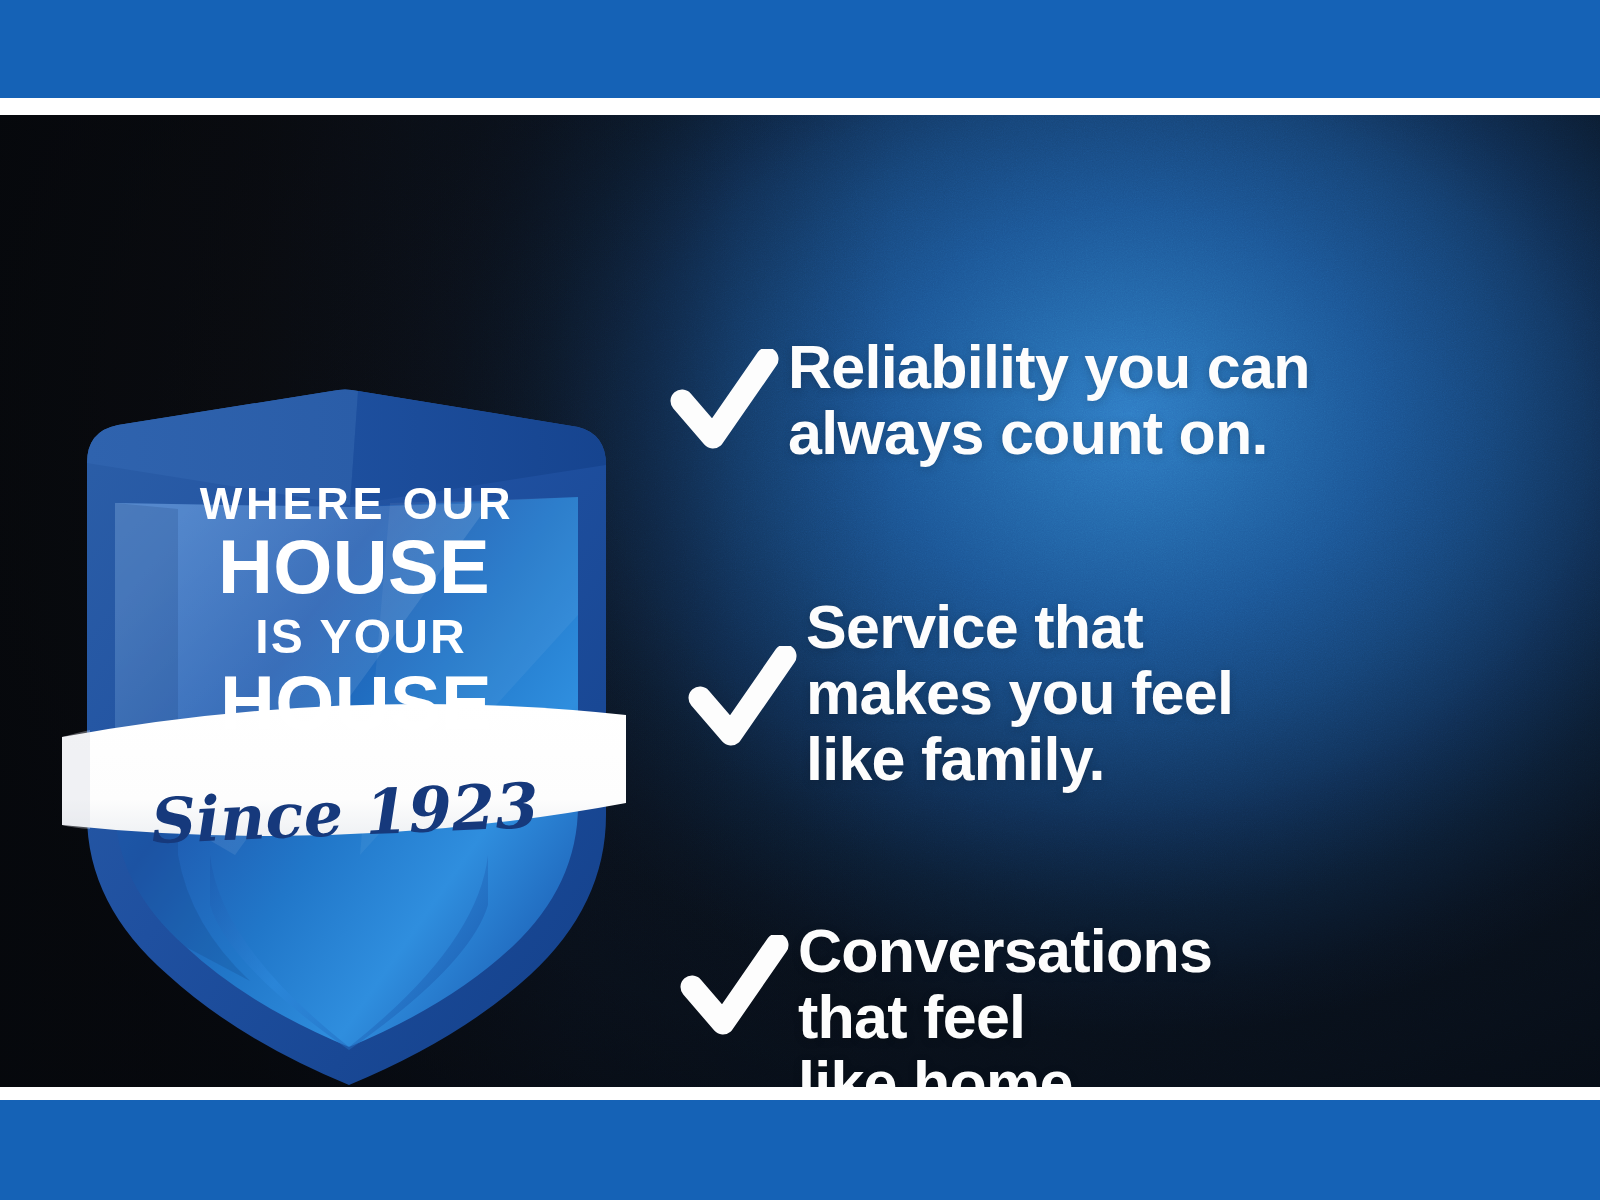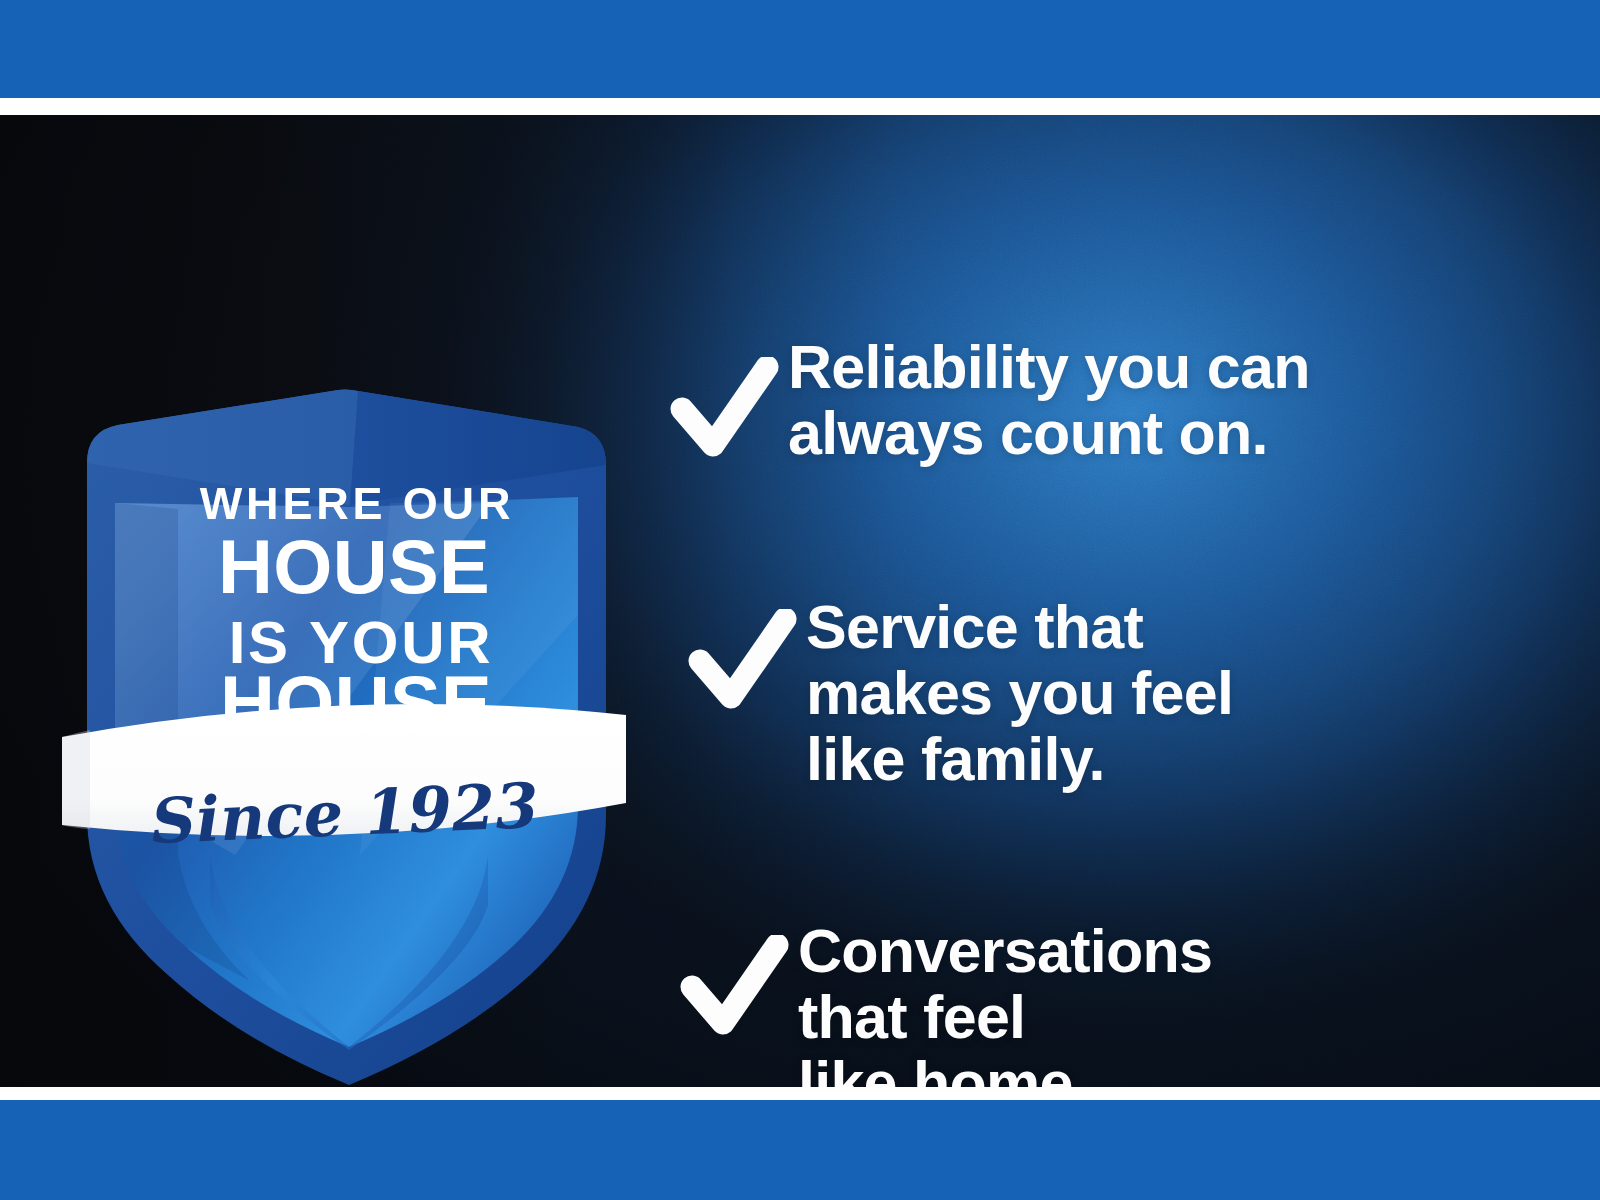--- a/index.html
+++ b/index.html
@@ -58,21 +58,21 @@
   .shield-txt{
     position:absolute;left:0;right:0;
     text-align:center;color:#fff;
     font-family:"Liberation Sans", sans-serif;
     font-weight:700;letter-spacing:.02em;line-height:1;
     text-transform:uppercase;
     white-space:nowrap;
   }
   #l1{top:96px;font-size:45px;letter-spacing:.085em;left:24px;}
   #l2{top:144px;font-size:76px;letter-spacing:.005em;left:18px;}
-  #l3{top:228px;font-size:60px;letter-spacing:.045em;left:32px;}
+  #l3{top:228px;font-size:48px;letter-spacing:.045em;left:32px;}
   #l4{top:280px;font-size:76px;letter-spacing:.005em;left:22px;}
   #since{
     position:absolute;left:0;right:0;top:392px;text-align:center;
     color:#16397c;
     font-family:"DejaVu Serif", serif;
     font-style:italic;font-weight:700;font-size:62px;
     letter-spacing:.005em;
     transform:rotate(-2.4deg);
     white-space:nowrap;
   }
@@ -86,23 +86,23 @@
   .copy{
     color:#fdfdfd;
     font-family:"Liberation Sans", sans-serif;
     font-weight:700;
     font-size:61px;
     line-height:1.08;
     letter-spacing:-0.012em;
     white-space:pre-line;
     text-shadow:0 2px 10px rgba(0,0,0,.18);
   }
-  #row1{position:absolute;top:40px;left:0;align-items:flex-end;}
+  #row1{position:absolute;top:40px;left:0;}
   #row1 .chk{padding-top:14px;}
-  #row2{position:absolute;top:300px;left:18px;}
+  #row2{position:absolute;top:300px;left:18px;align-items:center;}
   #row2 .chk{padding-top:14px;}
   #row3{position:absolute;top:605px;left:10px;margin-top:19px;}
   #row3 .chk{padding-top:16px;}
 </style>
 </head>
 <body>
 
 <div id="stage">
 
   <div class="band top"></div>

